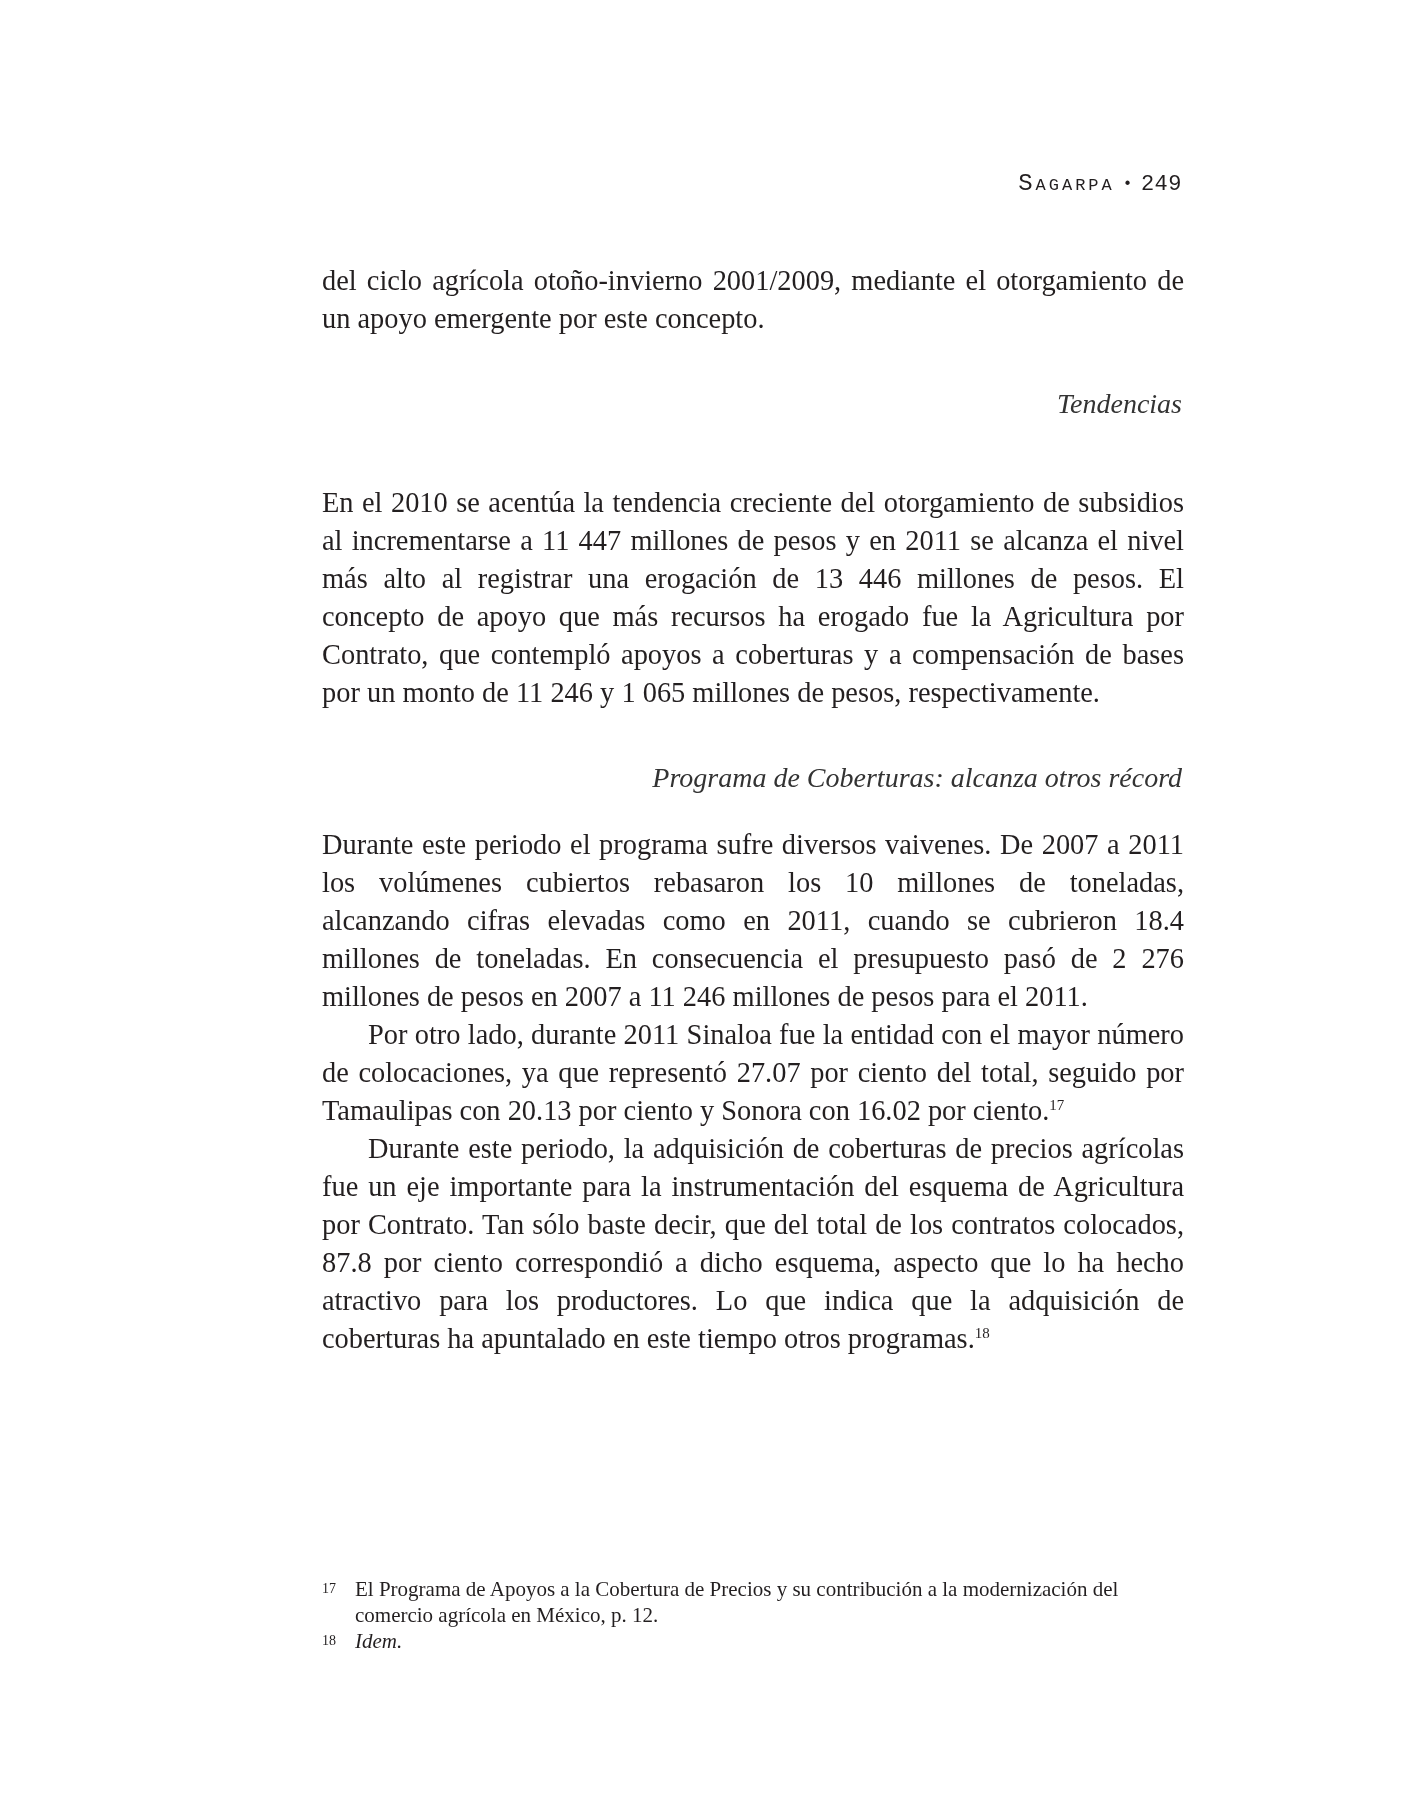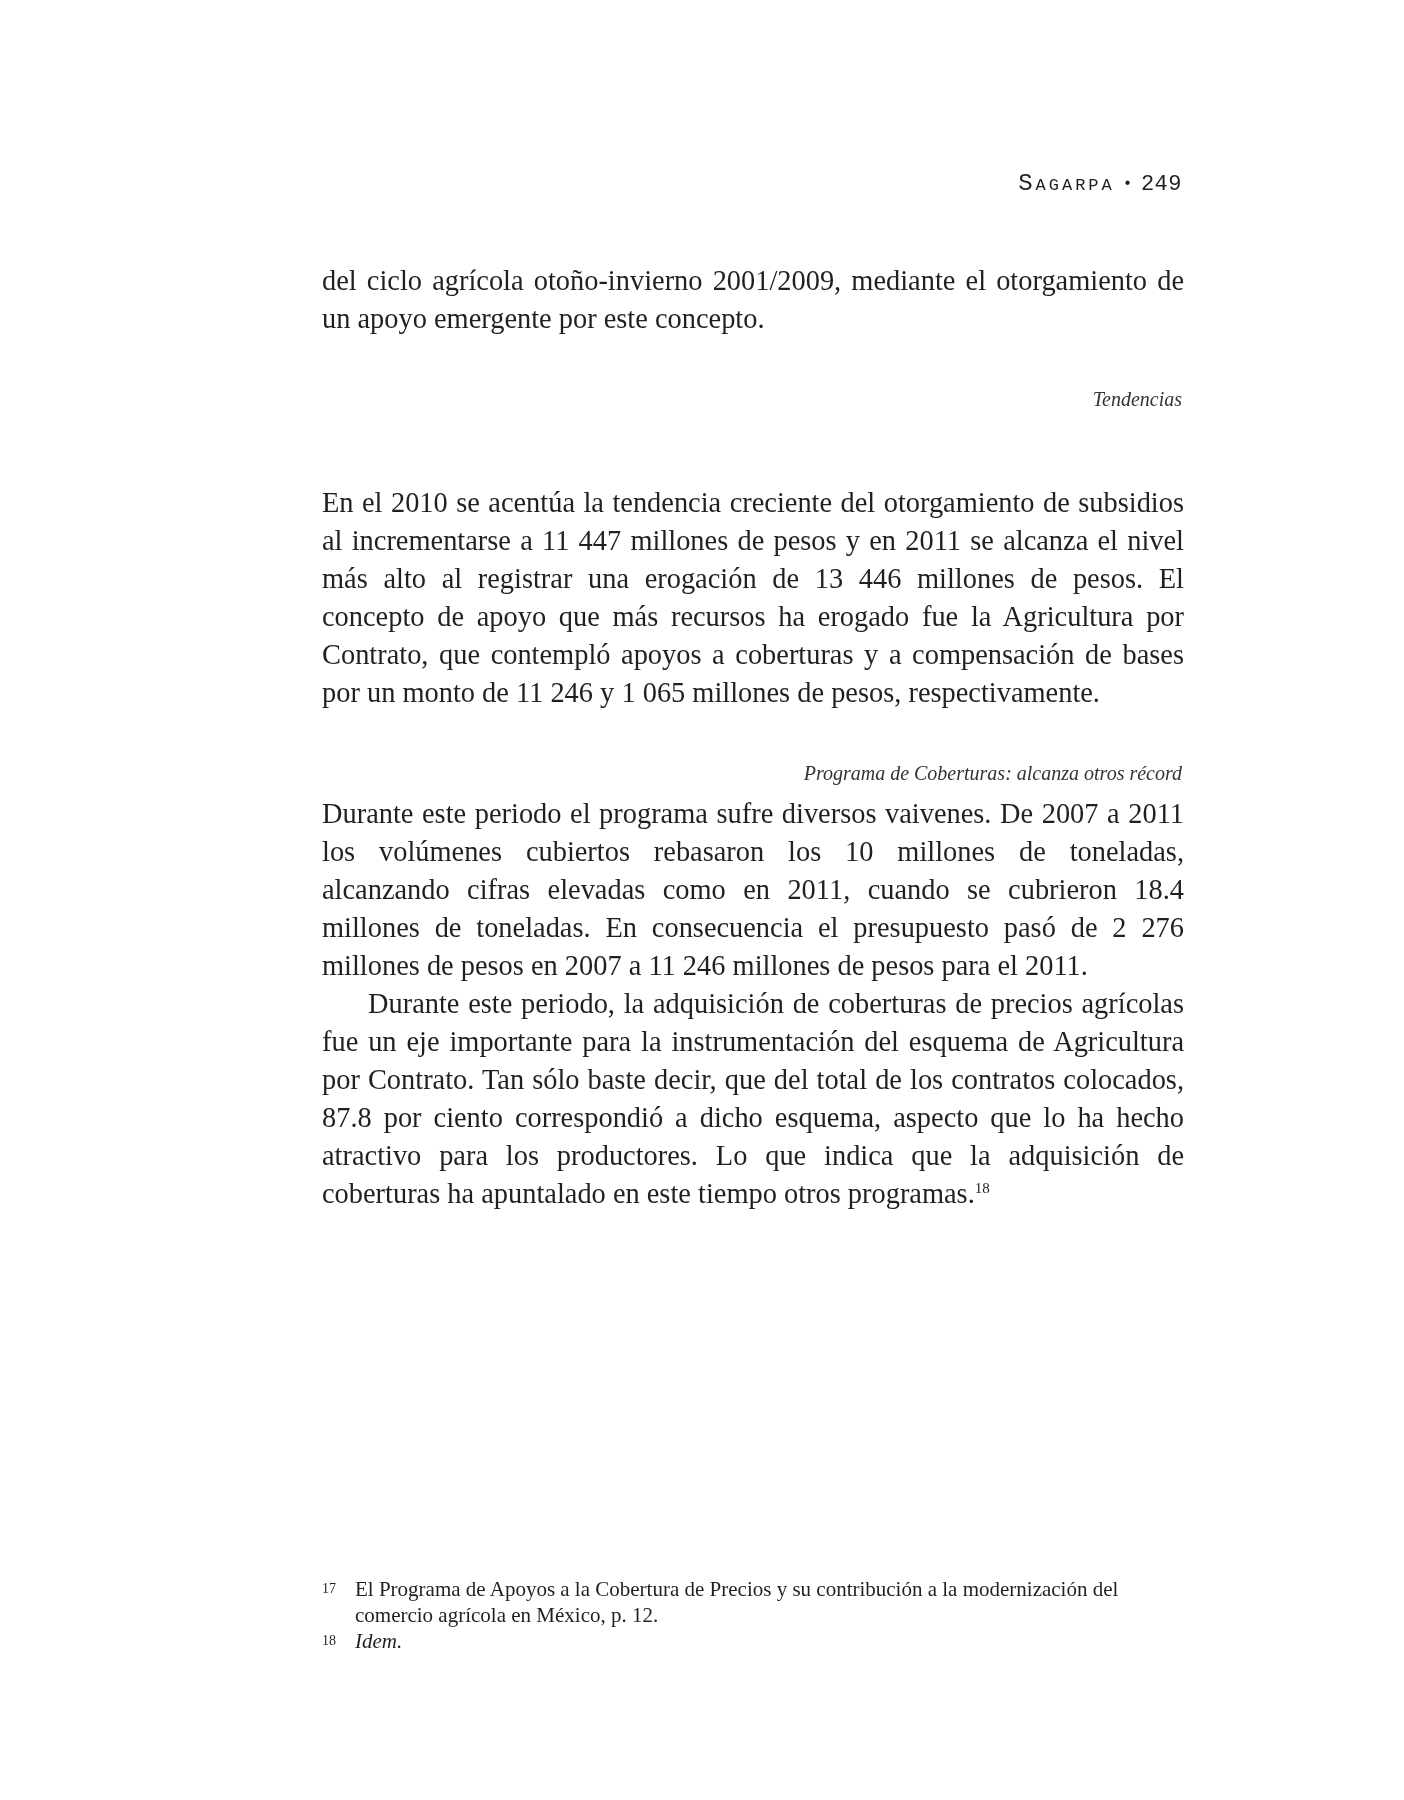--- a/index.html
+++ b/index.html
@@ -4,21 +4,21 @@
 <style>
   html, body { margin:0; padding:0; background:#ffffff; }
   body { width:1404px; height:1800px; position:relative; overflow:hidden; color:#231f20;
          font-family:"Liberation Serif","DejaVu Serif",serif; }
   .header { position:absolute; top:170px; right:222px; font-size:22px; letter-spacing:0.5px;font-family:Liberation Mono, monospace; }
   .header .run { font-variant:small-caps; letter-spacing:3px; font-size:24px; }
   .header .dot { margin:0 8px; font-size:16px; vertical-align:middle; }
   .text { position:absolute; left:322px; width:862px; font-size:28.4px; line-height:38px; text-align:justify; }
   .text p { margin:0; }
   .text p.indent { text-indent:46px; }
-  .sub { position:absolute; right:222px; font-style:italic; font-size:20px; color:#333; }
+  .sub { position:absolute; right:222px; font-style:italic; font-size:28px; color:#333; }
   sup { font-size:15px; vertical-align:10px; line-height:0; }
   .fn { position:absolute; left:322px; width:862px; font-size:21px; line-height:26px; }
   .fn .row { display:flex; }
   .fn .num { width:33px; font-size:14px; padding-top:0px; flex:none; }
   .fn .body { flex:1; }
 </style>
 </head>
 <body>
 
 <div class="header">
@@ -30,22 +30,23 @@
 </div>
 
 <div class="sub" style="top:388px;">Tendencias</div>
 
 <div class="text" style="top:452px;margin-top:32px;">
   <p>En el 2010 se acentúa la tendencia creciente del otorgamiento de subsidios al incrementarse a 11 447 millones de pesos y en 2011 se alcanza el nivel más alto al registrar una erogación de 13 446 millones de pesos. El concepto de apoyo que más recursos ha erogado fue la Agricultura por Contrato, que contempló apoyos a coberturas y a compensación de bases por un monto de 11 246 y 1 065 millones de pesos, respectivamente.</p>
 </div>
 
 <div class="sub" style="top:762px;">Programa de Coberturas: alcanza otros récord</div>
 
-<div class="text" style="top:795px;">
+<div class="text" style="top:826px;">
   <p>Durante este periodo el programa sufre diversos vaivenes. De 2007 a 2011 los volúmenes cubiertos rebasaron los 10 millones de toneladas, alcanzando cifras elevadas como en 2011, cuando se cubrieron 18.4 millones de toneladas. En consecuencia el presupuesto pasó de 2 276 millones de pesos en 2007 a 11 246 millones de pesos para el 2011.</p>
+  <p class="indent"><span>Por otro lado, durante 2011 Sinaloa fue la entidad con el mayor número de colocaciones, ya que representó 27.07 por ciento del total, seguido por Tamaulipas con 20.13 por ciento y Sonora con 16.02 por ciento.</span><sup>17</sup></p>
   <p class="indent"><span>Durante este periodo, la adquisición de coberturas de precios agrícolas fue un eje importante para la instrumentación del esquema de Agricultura por Contrato. Tan sólo baste decir, que del total de los contratos colocados, 87.8 por ciento correspondió a dicho esquema, aspecto que lo ha hecho atractivo para los productores. Lo que indica que la adquisición de coberturas ha apuntalado en este tiempo otros programas.</span><sup>18</sup></p>
 </div>
 
 <div class="fn" style="top:1576px;">
   <div class="row">
     <span class="num">17</span>
     <span class="body">El Programa de Apoyos a la Cobertura de Precios y su contribución a la modernización del comercio agrícola en México, p. 12.</span>
   </div>
   <div class="row">
     <span class="num">18</span>

